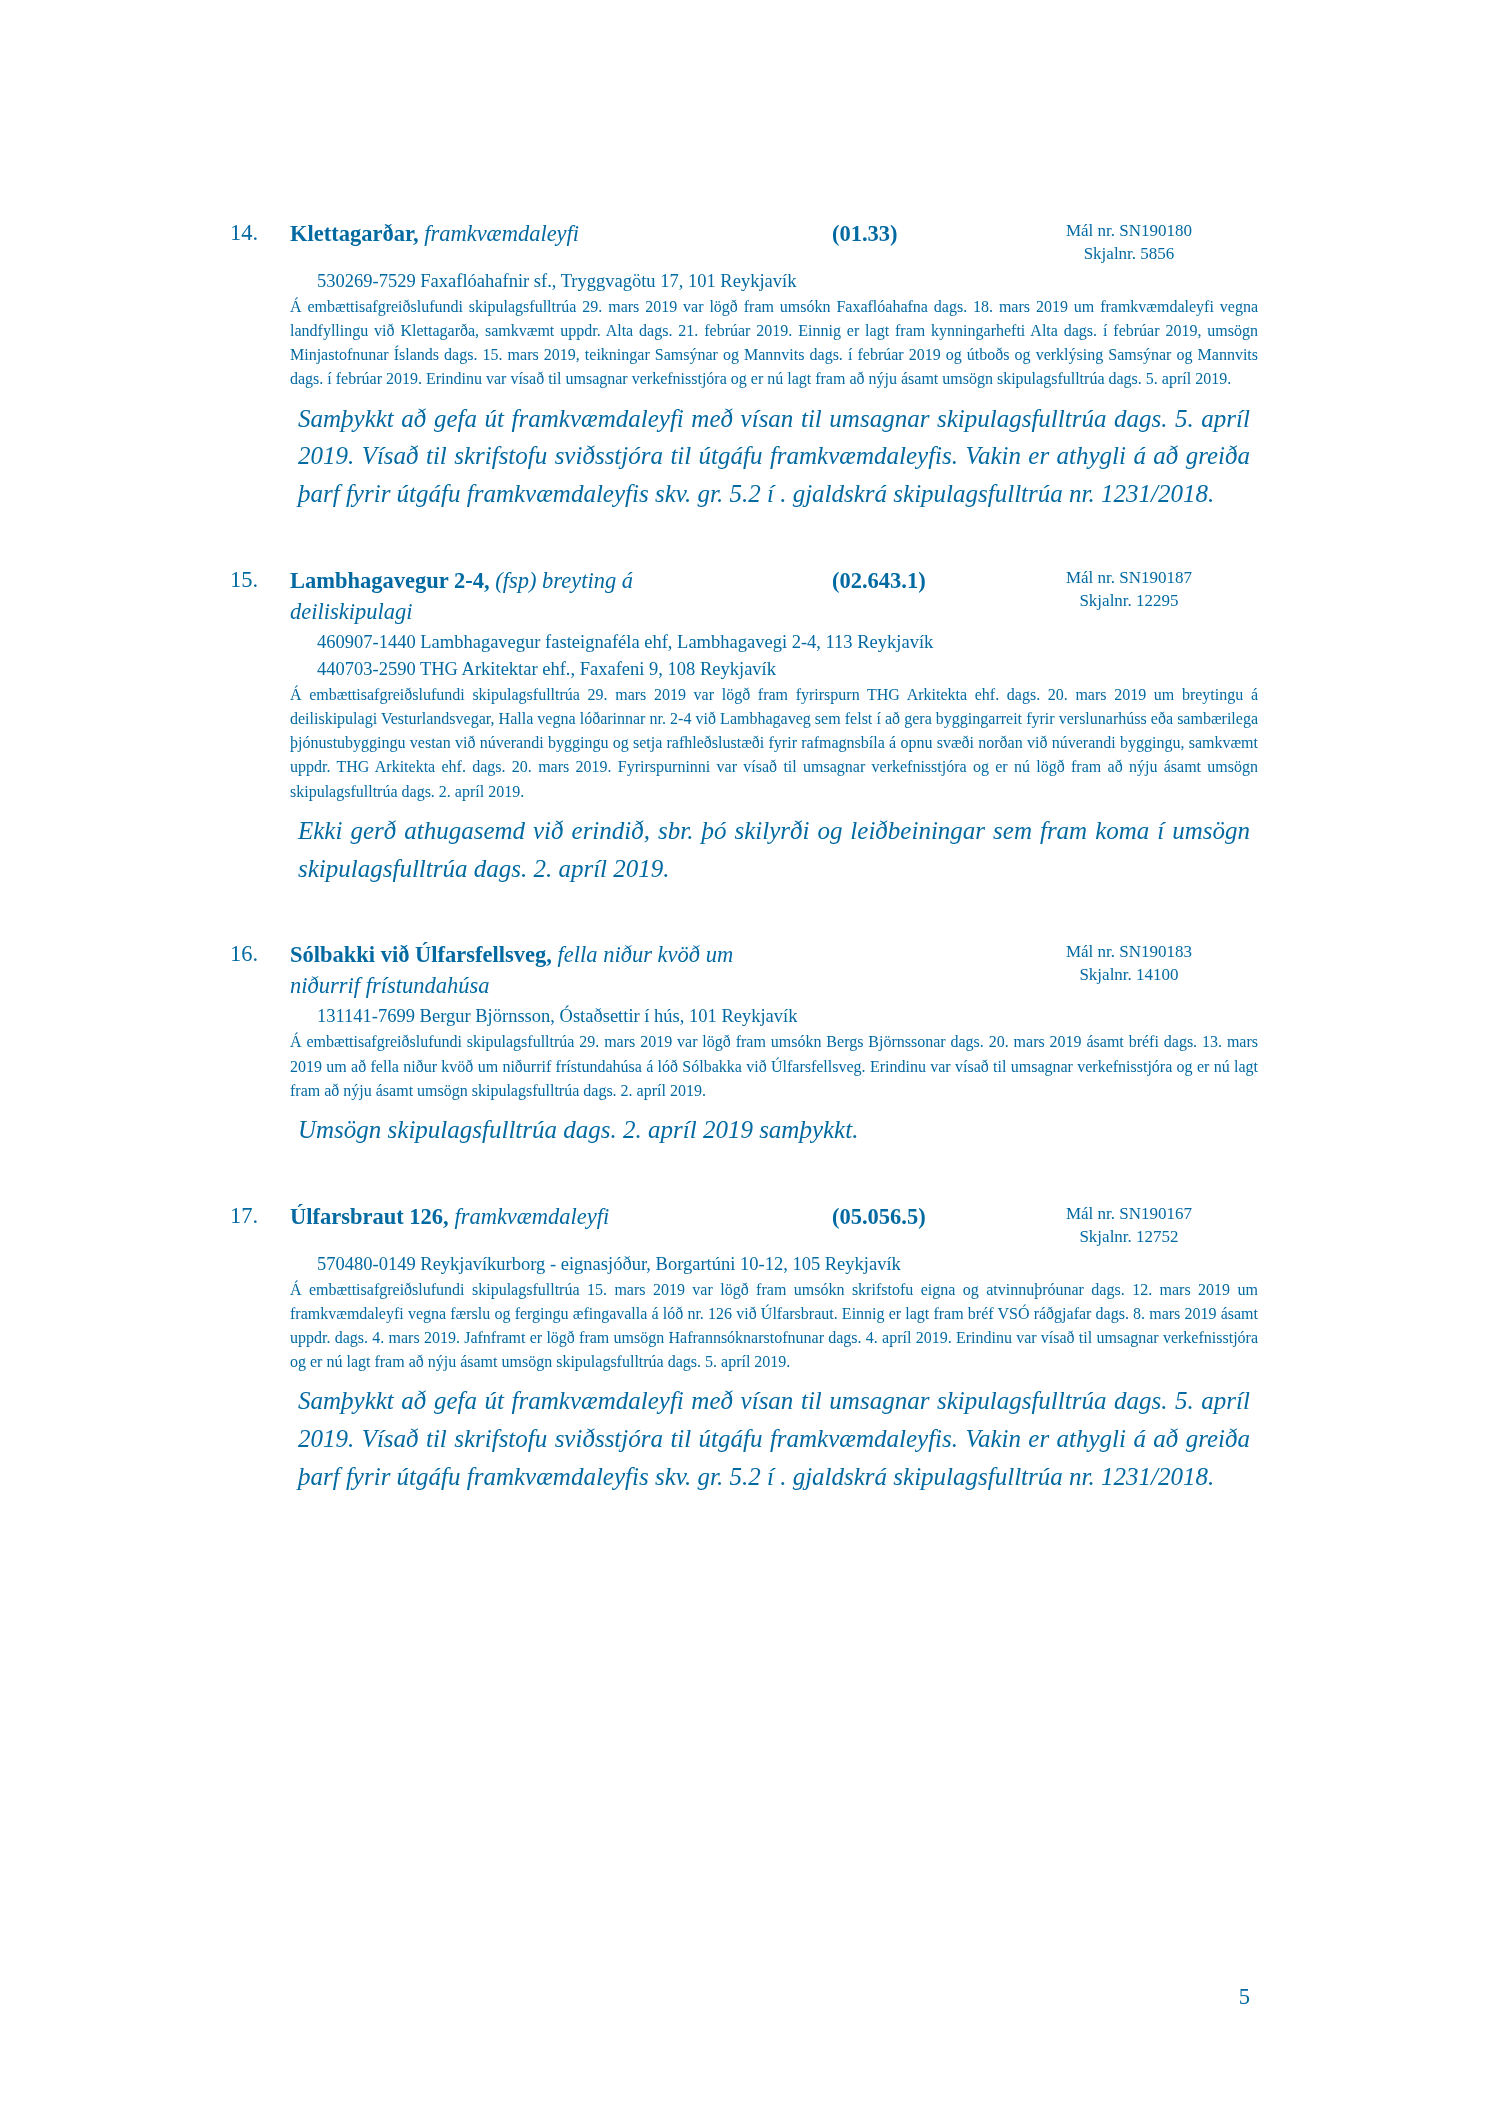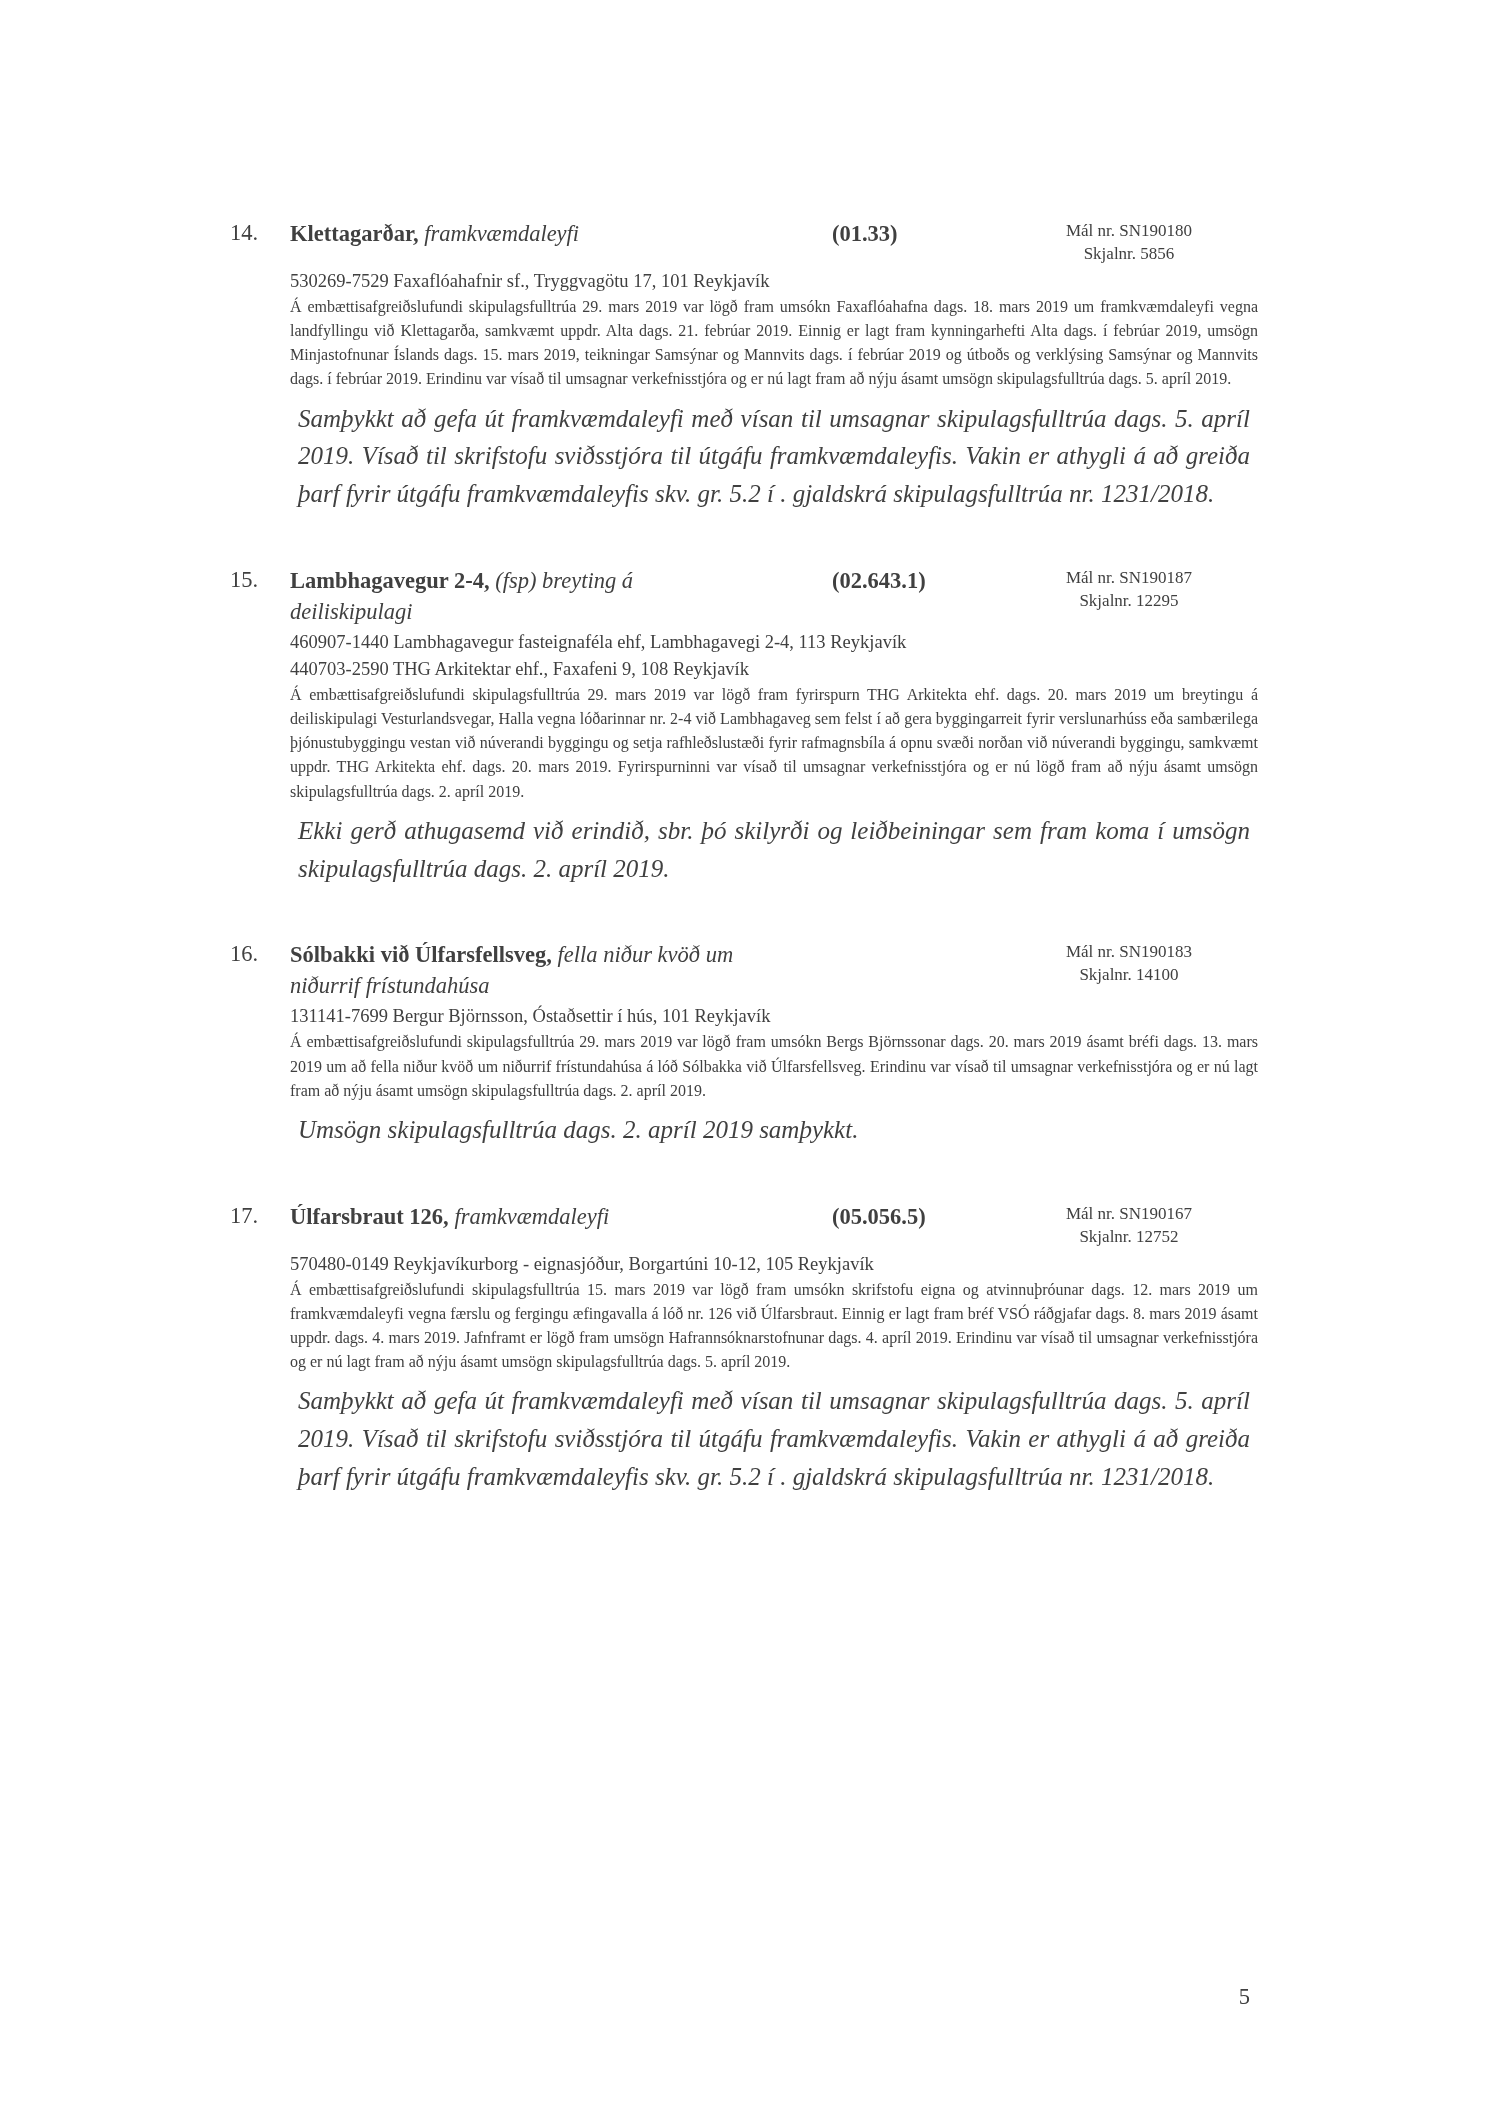--- a/index.html
+++ b/index.html
@@ -8,21 +8,21 @@
     background: #ffffff;
   }
   .page {
     position: relative;
     width: 1500px;
     height: 2122px;
     background: #ffffff;
     box-sizing: border-box;
     padding: 218px 242px 0 230px;
     font-family: "Liberation Serif", serif;
-    color: #404040;
+    color: #0369a1;
     overflow: hidden;
   }
   .item {
     display: grid;
     grid-template-columns: 60px 1fr;
     margin-bottom: 44px;
   }
   .item-num {
     font-size: 22.5px;
     line-height: 1.35;
@@ -48,20 +48,21 @@
   .case-info {
     text-align: center;
     font-size: 17px;
     line-height: 1.35;
     padding-top: 2px;
   }
   .applicant {
     font-size: 18.5px;
     line-height: 1.3;
     margin-top: 3px;
+    margin-left: 27px;
   }
   .body-text {
     font-size: 16px;
     line-height: 1.51;
     text-align: justify;
     margin: 2px 0 0 0;
   }
   .resolution {
     font-size: 25px;
     line-height: 1.51;

